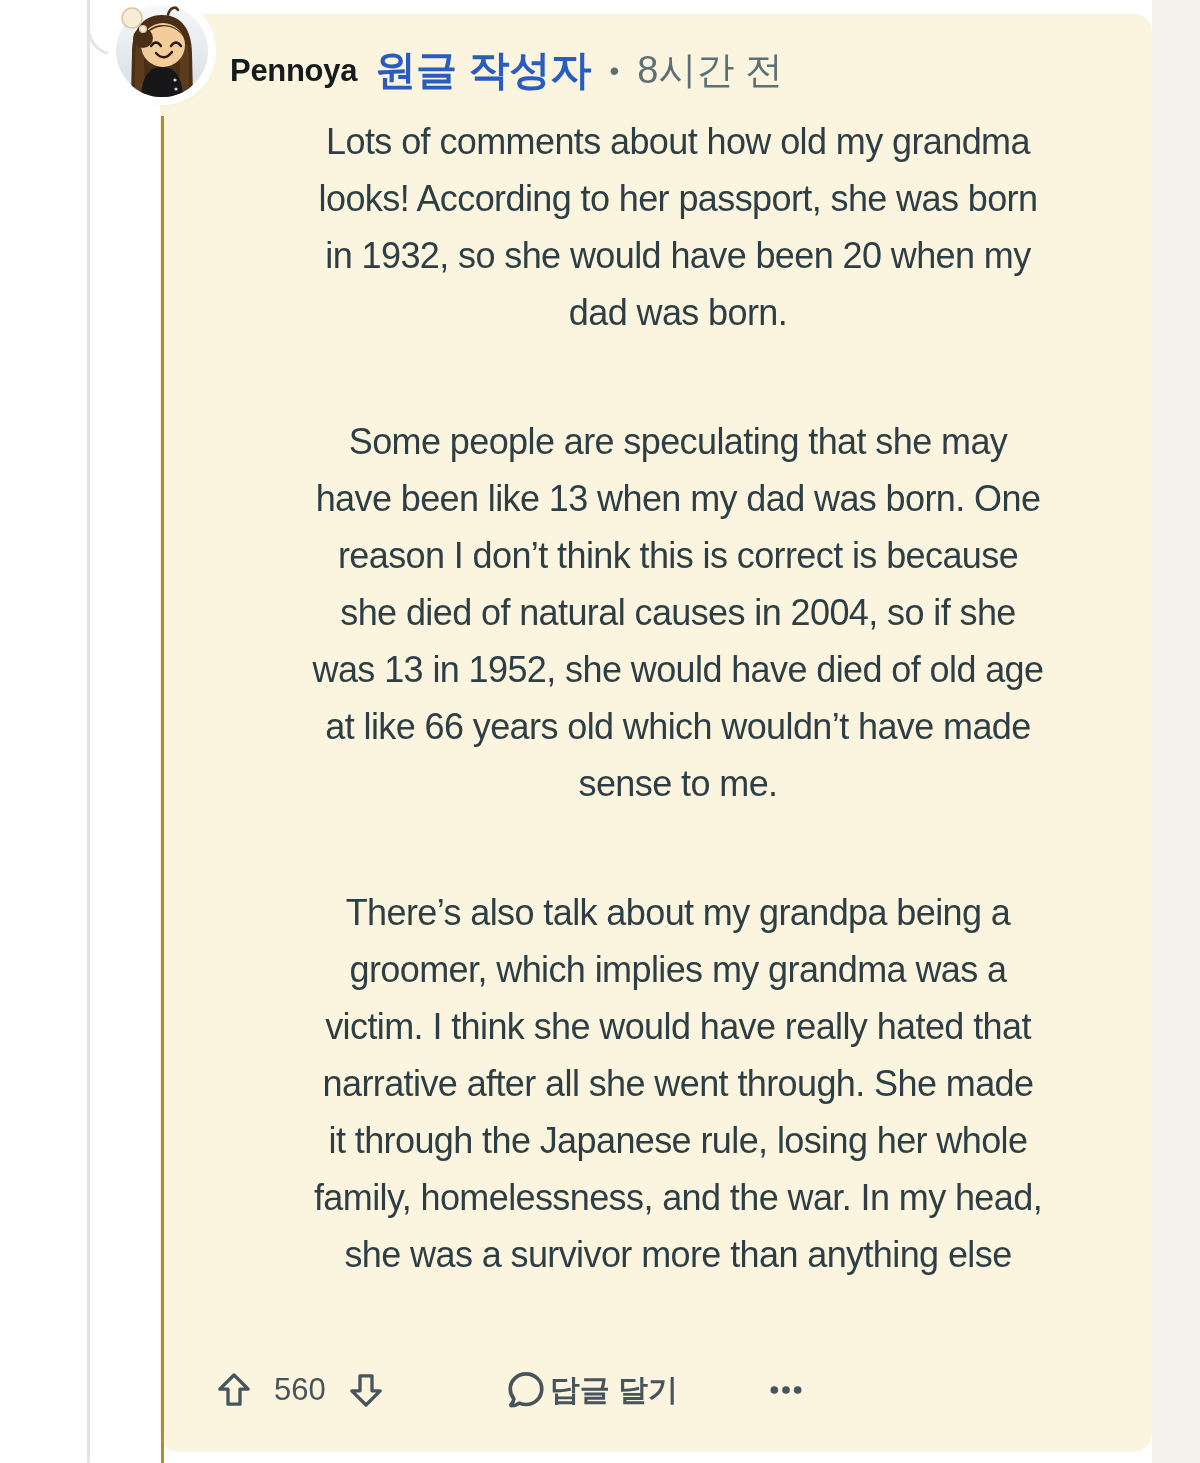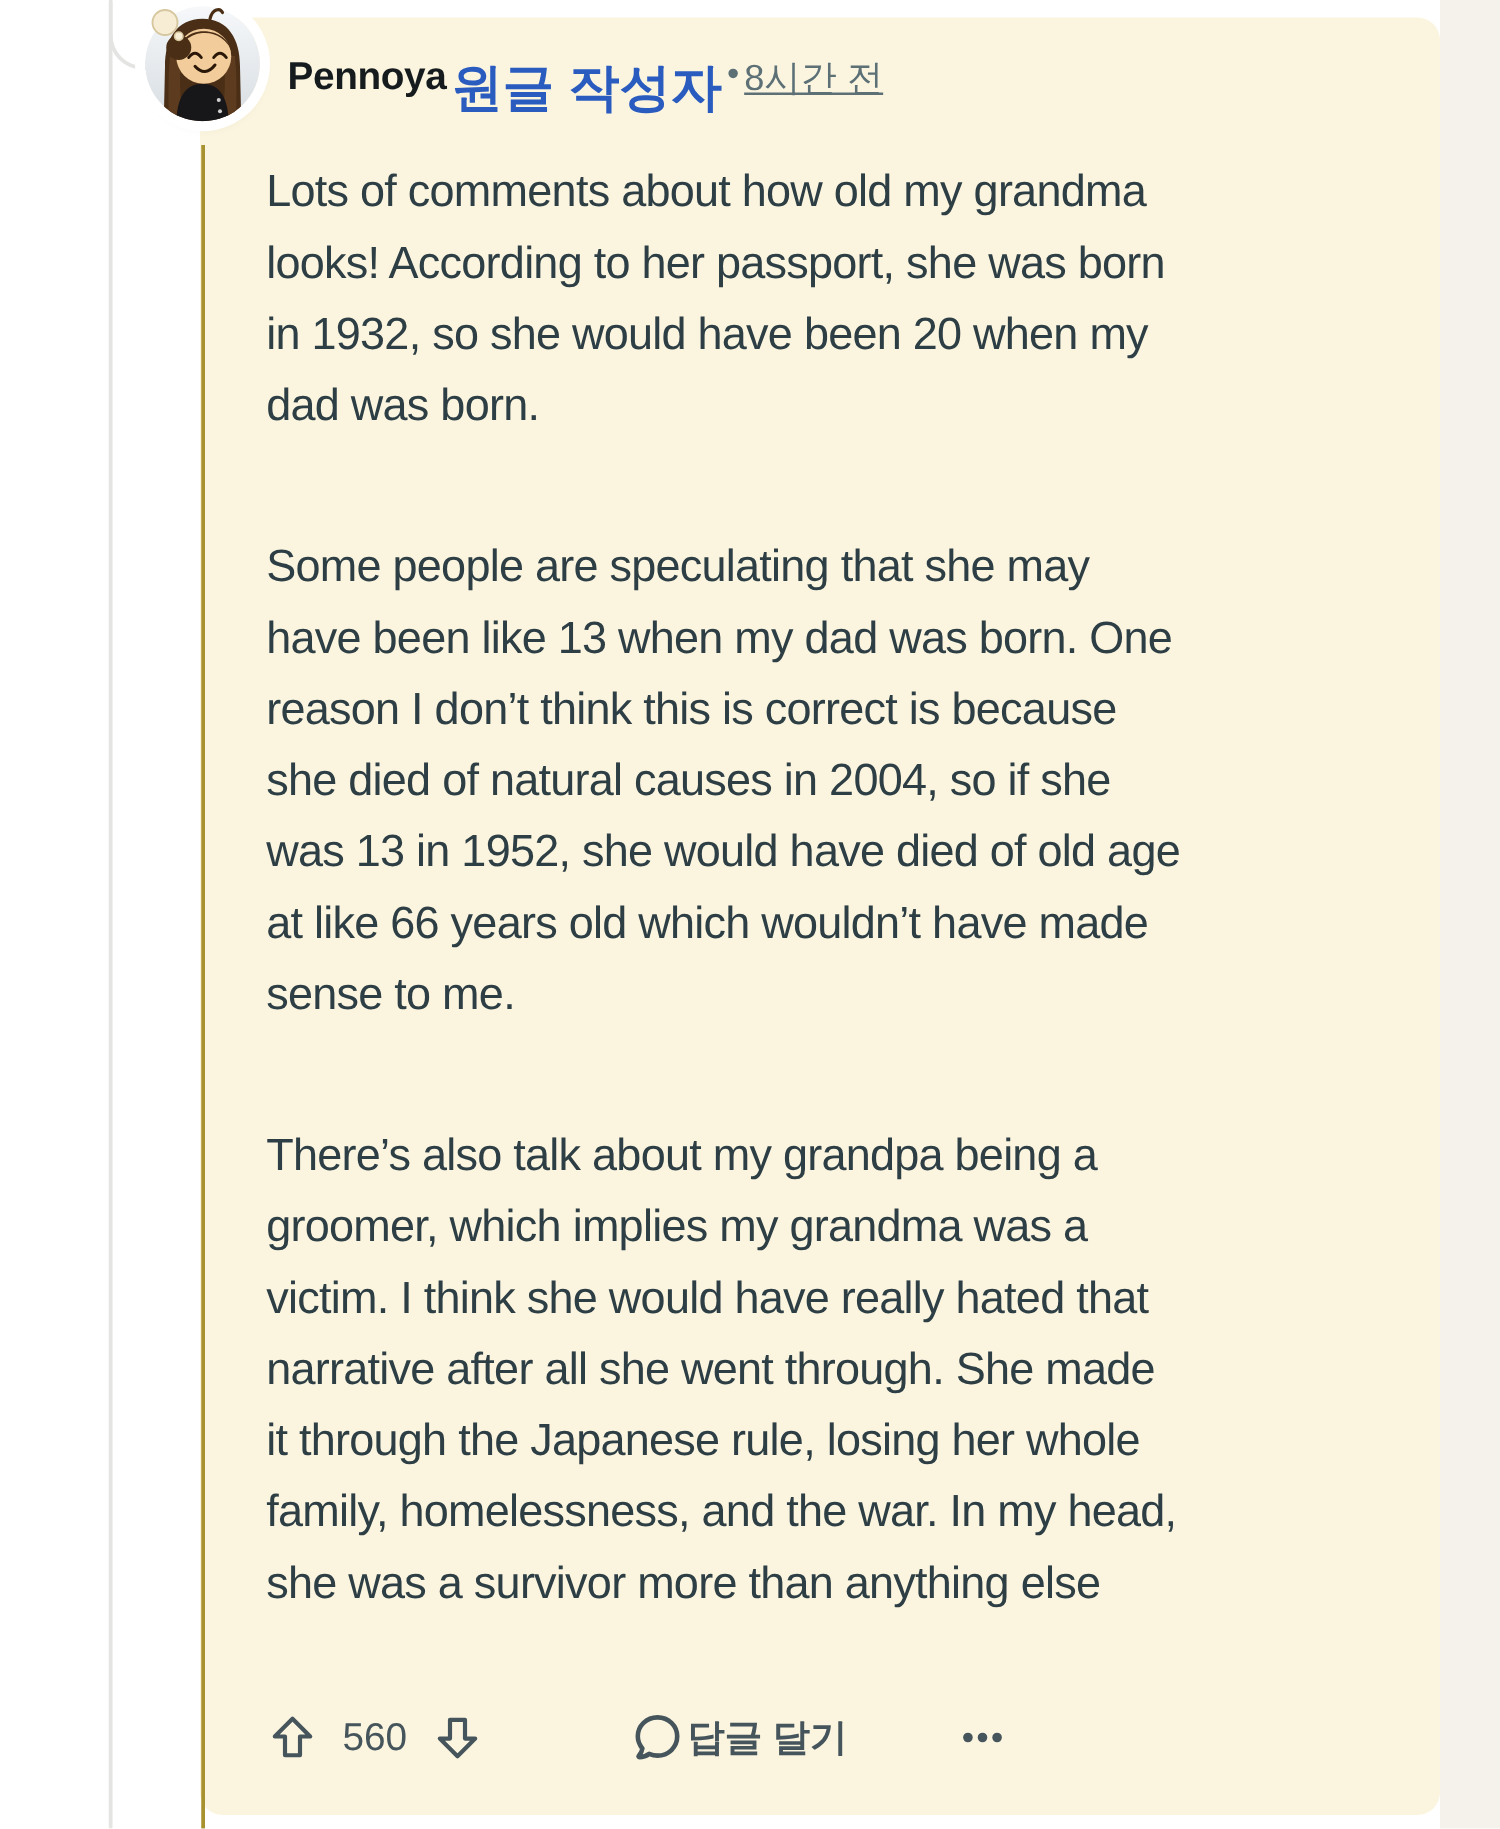--- a/index.html
+++ b/index.html
@@ -38,28 +38,28 @@
   }
   .avatar {
     position:absolute; left:116px; top:5px; width:92px; height:92px;
     border-radius:50%; cursor:pointer;
     box-shadow:0 0 0 8px #ffffff, 2px 5px 9px rgba(0,0,0,.07);
     background:transparent;
   }
   .avatar svg { display:block; overflow:visible; }
   .header {
     position:absolute; left:230px; top:43px;
-    display:flex; align-items:flex-start; gap:4px; white-space:nowrap;
+    display:flex; align-items:center; gap:18px; white-space:nowrap;
   }
   .username { font-size:31px; font-weight:800; letter-spacing:-.3px;
     color:var(--username-color,#161c1e); cursor:pointer; }
   .op-tag { font-size:41px; font-weight:800; color:var(--op-tag-blue,#2a5cc0); cursor:pointer; }
   .meta-sep { font-size:28px; color:var(--meta-gray,#5c7076); }
-  .timestamp { font-size:29px; color:var(--meta-gray,#5c7076);text-decoration:underline; }
-  .comment-body { position:absolute; left:213px; top:124px; width:930px; }
+  .timestamp { font-size:38px; color:var(--meta-gray,#5c7076); }
+  .comment-body { position:absolute; left:213px; top:113px; width:930px;text-align:center; }
   .comment-body p {
     white-space:pre-line;
     font-size:36px; line-height:57px; letter-spacing:-.6px;
     color:var(--body-text,#2d3e44);
     margin:0 0 72px 0;
   }
   .footer {
     position:absolute; left:214px; top:1364px; height:52px;
     display:flex; align-items:center;
     color:var(--footer-icon-color,#46555c);

